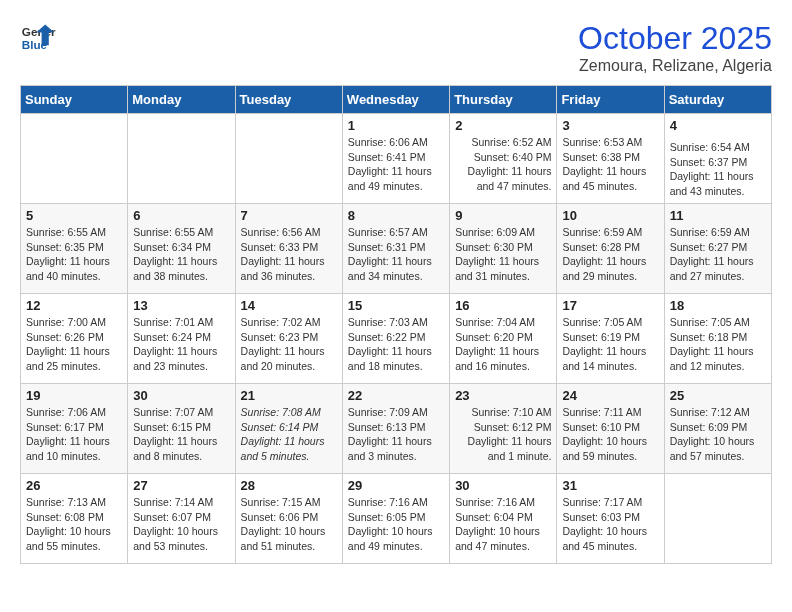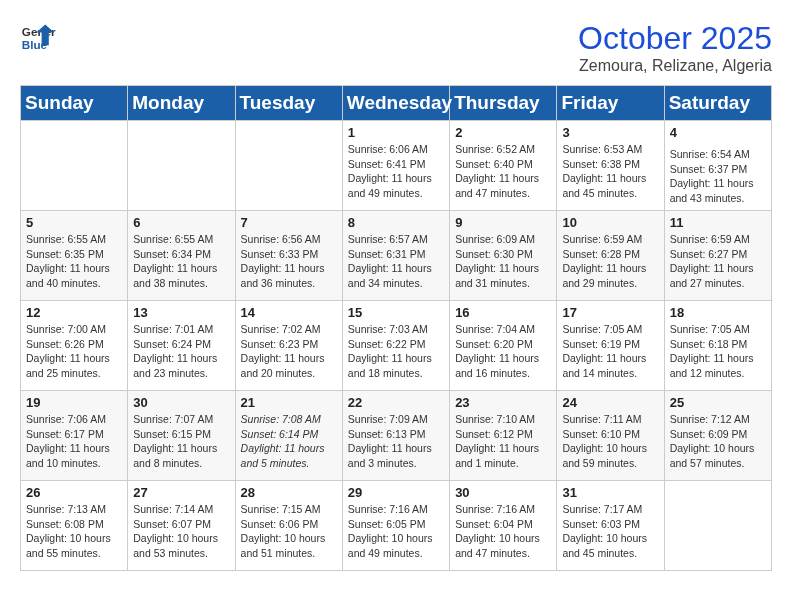--- a/index.html
+++ b/index.html
@@ -40,21 +40,21 @@
     }
     table {
       width: 100%;
       border-collapse: collapse;
       table-layout: fixed;
     }
     thead th {
       background: #1a5fa8;
       color: #fff;
       padding: 6px 4px;
-      font-size: 19px;
+      font-size: 13px;
       text-align: left;
       border: 1px solid #ccc;
     }
     td {
       border: 1px solid #ccc;
       vertical-align: top;
       padding: 4px 5px;
       font-size: 11px;
       color: #333;
       height: 90px;
@@ -112,21 +112,21 @@
         <td class="empty"></td>
         <td class="empty"></td>
         <td>
           <span class="day-num">1</span>
           <div class="day-info" style="white-space: pre-line;">Sunrise: 6:06 AM
 Sunset: 6:41 PM
 Daylight: 11 hours and 49 minutes.</div>
         </td>
         <td>
           <span class="day-num">2</span>
-          <div class="day-info" style="white-space: pre-line;">Sunrise: 6:52 AM
+          <div class="day-info" style="white-space: pre-line; text-align: right;">Sunrise: 6:52 AM
 Sunset: 6:40 PM
 Daylight: 11 hours and 47 minutes.</div>
         </td>
         <td>
           <span class="day-num">3</span>
           <div class="day-info" style="white-space: pre-line;">Sunrise: 6:53 AM
 Sunset: 6:38 PM
 Daylight: 11 hours and 45 minutes.</div>
         </td>
         <td>
@@ -244,21 +244,21 @@
 Daylight: 11 hours and 5 minutes.</div>
         </td>
         <td>
           <span class="day-num">22</span>
           <div class="day-info" style="white-space: pre-line;">Sunrise: 7:09 AM
 Sunset: 6:13 PM
 Daylight: 11 hours and 3 minutes.</div>
         </td>
         <td>
           <span class="day-num">23</span>
-          <div class="day-info" style="white-space: pre-line;">Sunrise: 7:10 AM
+          <div class="day-info" style="white-space: pre-line; text-align: right;">Sunrise: 7:10 AM
 Sunset: 6:12 PM
 Daylight: 11 hours and 1 minute.</div>
         </td>
         <td>
           <span class="day-num">24</span>
           <div class="day-info" style="white-space: pre-line;">Sunrise: 7:11 AM
 Sunset: 6:10 PM
 Daylight: 10 hours and 59 minutes.</div>
         </td>
         <td>

